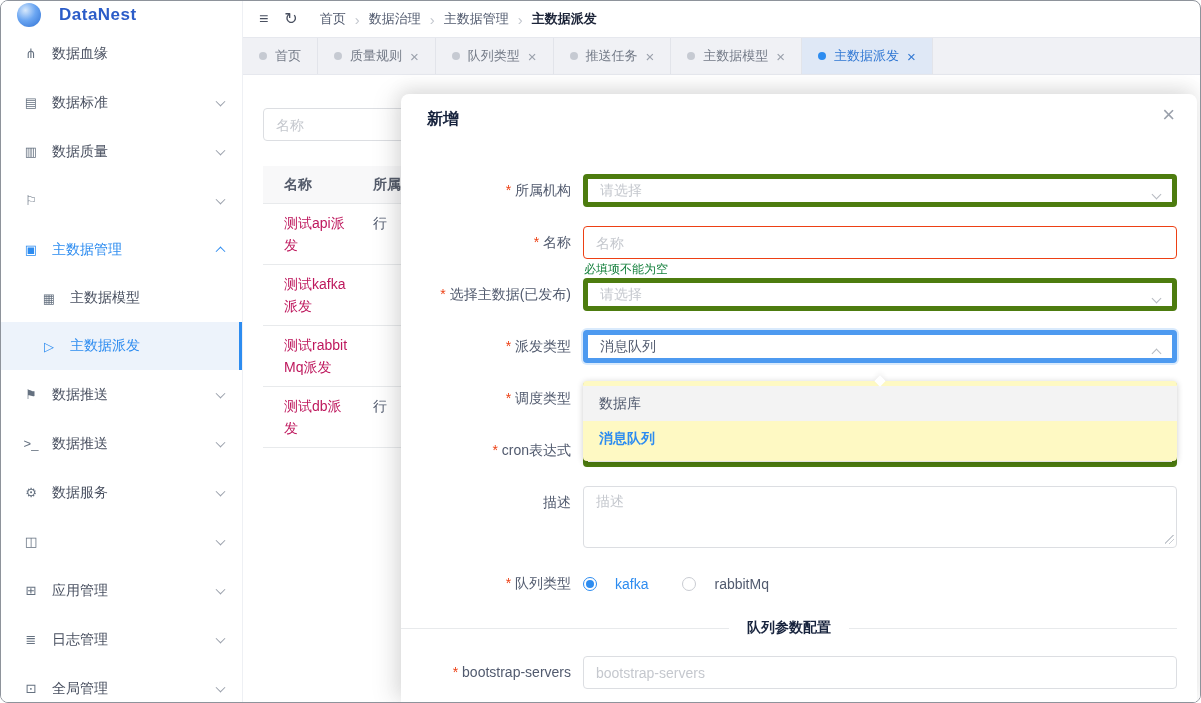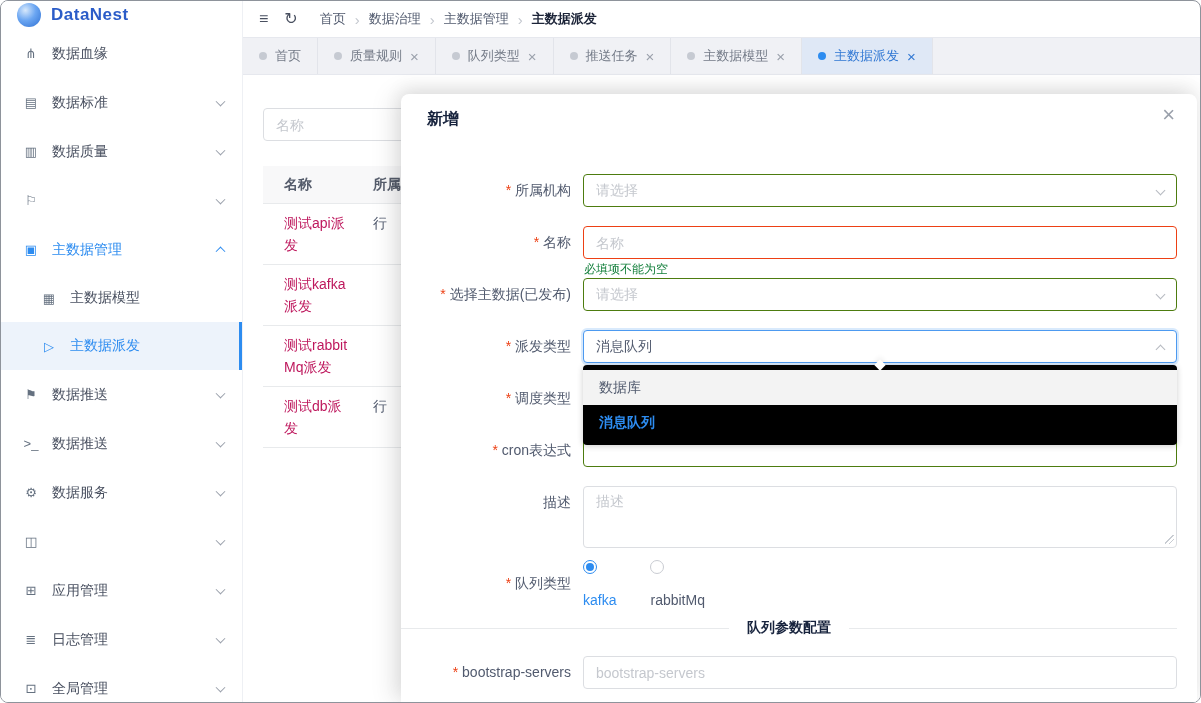--- a/index.html
+++ b/index.html
@@ -1,21 +1,21 @@
 <!DOCTYPE html>
 <html><head>
 <meta charset="utf-8">
 <style>
   *{box-sizing:border-box;margin:0;padding:0;font-family:"Liberation Sans","DejaVu Sans",sans-serif;}
   body{background:#ffffff;}
   .window{position:relative;width:1201px;height:703px;border:1px solid #8e939b;border-radius:8px;overflow:hidden;background:#fff;}
 
   
   .sidebar{position:absolute;left:0;top:0;bottom:0;width:242px;background:#fff;border-right:1px solid #eef0f4;z-index:5;}
-  .logo{display:flex;align-items:center;height:28px;padding-left:16px;gap:10px;}
+  .logo{display:flex;align-items:center;height:28px;padding-left:16px;gap:18px;}
   .logo-mark{width:24px;height:24px;border-radius:50%;background:radial-gradient(circle at 35% 30%,#d8e9fb 0%,#6ba6f2 45%,#2d6fd2 100%);flex:none;}
   .logo-text{font-size:17px;font-weight:bold;color:#2b5cc8;letter-spacing:.5px;}
   .menu-item{position:relative;display:flex;align-items:center;height:49px;padding-left:20px;font-size:14px;color:#495060;cursor:pointer;}
   .mi-icon{width:20px;margin-right:11px;font-size:13px;color:#657180;text-align:center;flex:none;}
   .mi-label{flex:1;}
   .mi-chev{position:absolute;right:18px;top:50%;width:7px;height:7px;border-right:1.4px solid #9aa0ab;border-bottom:1.4px solid #9aa0ab;transform:translateY(-70%) rotate(45deg);}
   .menu-item.open{color:#2d8cf0;}
   .menu-item.open .mi-icon{color:#2d8cf0;}
   .menu-item.open .mi-chev{border-color:#2d8cf0;transform:translateY(-30%) rotate(225deg);}
   .menu-item.child{padding-left:38px;height:48px;}
@@ -52,42 +52,42 @@
   
   .modal{position:absolute;left:400px;top:93px;right:3px;bottom:0;background:#fff;border-radius:8px 8px 0 0;box-shadow:-8px 0 24px rgba(0,0,0,.10),0 -6px 18px rgba(0,0,0,.08);z-index:40;}
   .modal-header{position:relative;padding:15px 24px 0 26px;}
   .modal-title{font-size:16px;font-weight:bold;color:#17233d;}
   .modal-close{position:absolute;right:22px;top:10px;font-size:22px;color:#9aa0ab;cursor:pointer;line-height:1;}
   .modal-form{margin-top:44px;}
   .frow{display:flex;margin-bottom:19px;position:relative;}
   .flabel{flex:none;width:182px;padding-right:12px;text-align:right;font-size:14px;line-height:33px;color:#515a6e;white-space:nowrap;}
   .flabel.req::before{content:"* ";color:#ed4014;}
   .fctl{flex:1;margin-right:20px;position:relative;}
-  .box{height:33px;border:1px solid #4d7c0f;border-radius:4px;background:#fff;display:flex;align-items:center;padding:0 12px;font-size:14px;position:relative;cursor:pointer;}
+  .box{height:33px;border:5px solid #4d7c0f;border-radius:4px;background:#fff;display:flex;align-items:center;padding:0 12px;font-size:14px;position:relative;cursor:pointer;}
   .box .ph{color:#c5c8ce;}
   .box .val{color:#515a6e;}
   .sel-chev{position:absolute;right:12px;top:12px;width:7px;height:7px;border-right:1.4px solid #b6bac1;border-bottom:1.4px solid #b6bac1;transform:rotate(45deg);}
   .sel-chev.up{transform:rotate(225deg);top:15px;}
   .box.focus{border-color:#4d9af0;box-shadow:0 0 0 2px rgba(45,140,240,.18);}
   .box-input{width:100%;height:33px;border:1px solid #dcdee2;border-radius:4px;padding:0 12px;font-size:14px;color:#515a6e;outline:none;background:#fff;}
   .box-input::placeholder{color:#c5c8ce;}
   .box-input.err{border-color:#ed4014;}
   .ferror{position:absolute;left:1px;top:35px;font-size:12px;color:#15803d;}
   .ta{width:100%;height:62px;border:1px solid #dcdee2;border-radius:4px;padding:6px 12px;font-size:14px;color:#515a6e;resize:none;outline:none;font-family:"Liberation Sans","DejaVu Sans",sans-serif;display:block;}
   .ta::placeholder{color:#c5c8ce;}
   .resize-handle{position:absolute;right:3px;bottom:4px;width:9px;height:9px;cursor:nwse-resize;background:linear-gradient(135deg,transparent 44%,#c8ccd2 44%,#c8ccd2 52%,transparent 52%,transparent 68%,#c8ccd2 68%,#c8ccd2 76%,transparent 76%);}
 
-  .dropdown{position:absolute;top:35px;left:0;right:0;background:#000000;border-radius:4px;box-shadow:0 1px 6px rgba(0,0,0,.2);padding:5px 0;z-index:60;}
+  .dropdown{position:absolute;top:51px;left:0;right:0;background:#fef9c3;border-radius:4px;box-shadow:0 1px 6px rgba(0,0,0,.2);padding:5px 0;z-index:60;}
   .dropdown::before{content:"";position:absolute;top:-4px;left:50%;margin-left:-4px;width:8px;height:8px;background:#fff;transform:rotate(45deg);box-shadow:-2px -2px 5px rgba(0,0,0,.06);}
   .dd-item{height:35px;line-height:35px;padding:0 16px;font-size:14px;color:#515a6e;cursor:pointer;}
   .dd-item.hovered{background:#f3f3f3;}
   .dd-item.selected{color:#2d8cf0;font-weight:bold;}
 
   .radios{display:flex;align-items:center;height:33px;gap:34px;}
-  .radio{display:flex;gap:18px;font-size:14px;color:#515a6e;cursor:pointer;flex-direction:column;}
+  .radio{display:flex;align-items:center;gap:18px;font-size:14px;color:#515a6e;cursor:pointer;}
   .radio-circle{width:14px;height:14px;border-radius:50%;border:1px solid #c9ccd2;background:#fff;position:relative;flex:none;}
   .radio.checked .radio-circle{border-color:#2d8cf0;}
   .radio.checked .radio-circle::after{content:"";position:absolute;left:50%;top:50%;width:8px;height:8px;margin:-4px 0 0 -4px;border-radius:50%;background:#2d8cf0;}
   .radio.checked .radio-label{color:#2d8cf0;}
 
   .divider{display:flex;align-items:center;margin:4px 20px 19px 0;}
   .divider::before,.divider::after{content:"";flex:1;height:1px;background:#e8eaec;}
   .divider-text{margin:0 18px;font-size:14px;font-weight:bold;color:#17233d;}
 </style>
 </head>

